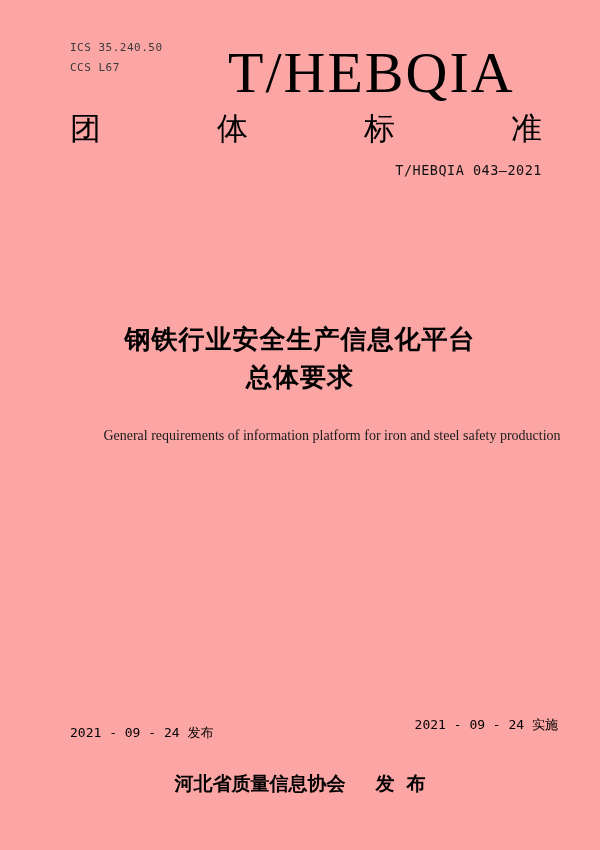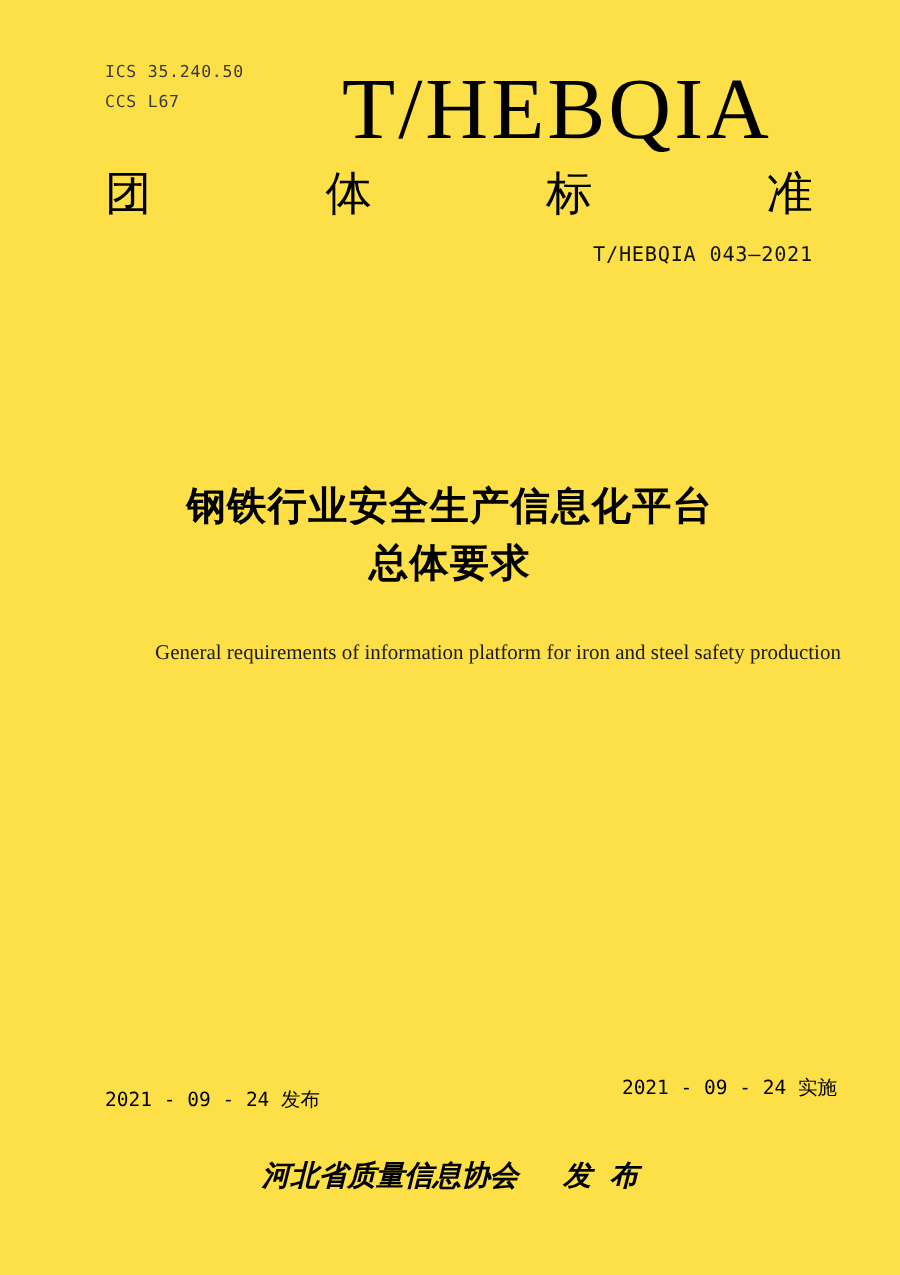--- a/index.html
+++ b/index.html
@@ -4,21 +4,21 @@
 <style>
   html, body {
     margin: 0;
     padding: 0;
     background: #ffffff;
   }
   .page {
     position: relative;
     width: 600px;
     height: 850px;
-    background: #fde047;
+    background: #fca5a5;
     overflow: hidden;
     font-family: "Liberation Sans", "DejaVu Sans", sans-serif;
     color: #000000;
   }
 
   
   .ics-block {
     position: absolute;
     left: 70px;
     top: 38px;
@@ -74,21 +74,20 @@
     position: absolute;
     left: 0;
     top: 320px;
     width: 600px;
     text-align: center;
     font-size: 26px;
     font-weight: bold;
     line-height: 38px;
     letter-spacing: 1px;
     color: #000000;
-    font-family: Liberation Mono, monospace;
   }
 
   
   .doc-title-en {
     position: absolute;
     left: 0;
     top: 428px;
     width: 600px;
     text-align: center;
     font-family: Liberation Serif, serif;
@@ -121,21 +120,20 @@
     position: absolute;
     left: 0;
     top: 771px;
     width: 600px;
     display: flex;
     justify-content: center;
     align-items: baseline;
     font-size: 19px;
     font-weight: 600;
     color: #000000;
-    font-style: italic;
   }
   .publisher-action {
     margin-left: 30px;
     letter-spacing: 12px;
     margin-right: -12px; 
   }
 </style>
 </head>
 <body>
 

